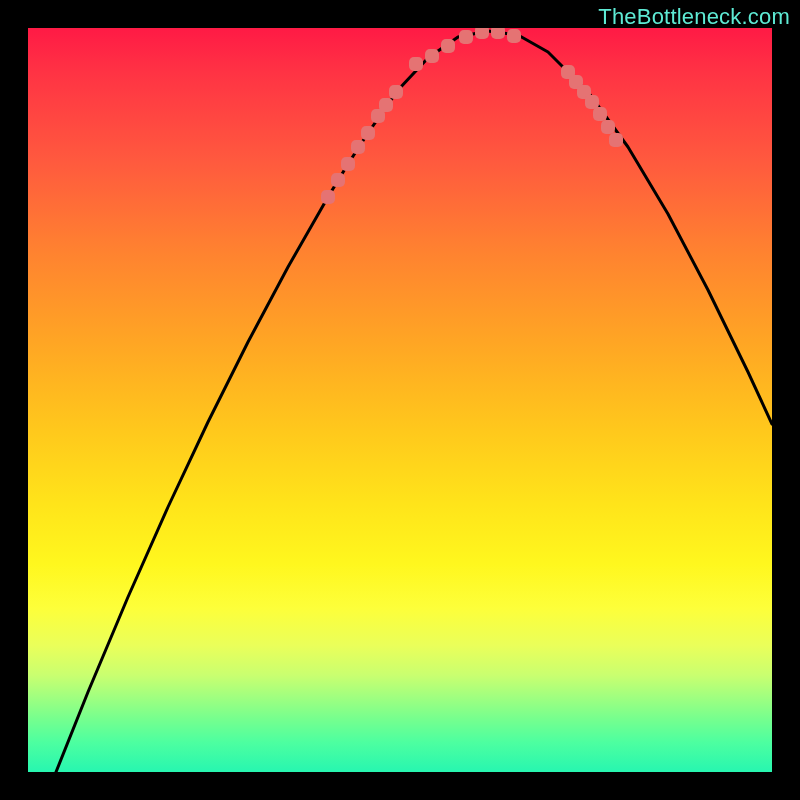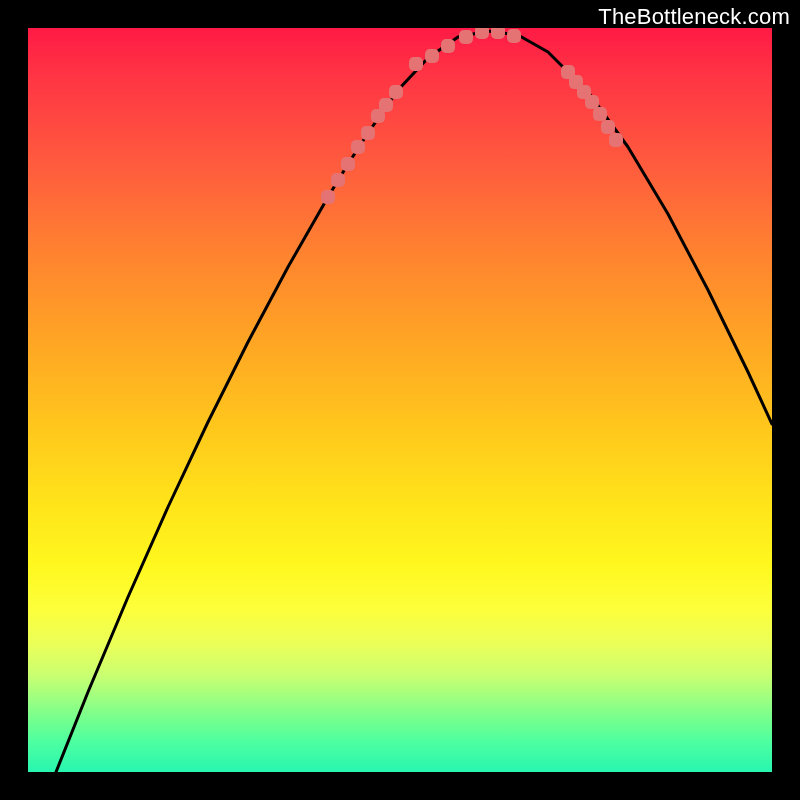--- a/index.html
+++ b/index.html
@@ -43,21 +43,21 @@
       #9fff80 90%,
       #74ff8f 93%,
       #4dffa0 96%,
       #27f6b0 100%
     );
   }
   .watermark {
     position: absolute;
     top: 4px;
     right: 10px;
-    color: #ffffff;
+    color: #5eead4;
     font-size: 22px;
     font-weight: 500;
     letter-spacing: 0.2px;
     user-select: none;
   }
   svg.curve {
     position: absolute;
     inset: 0;
   }
 </style>

